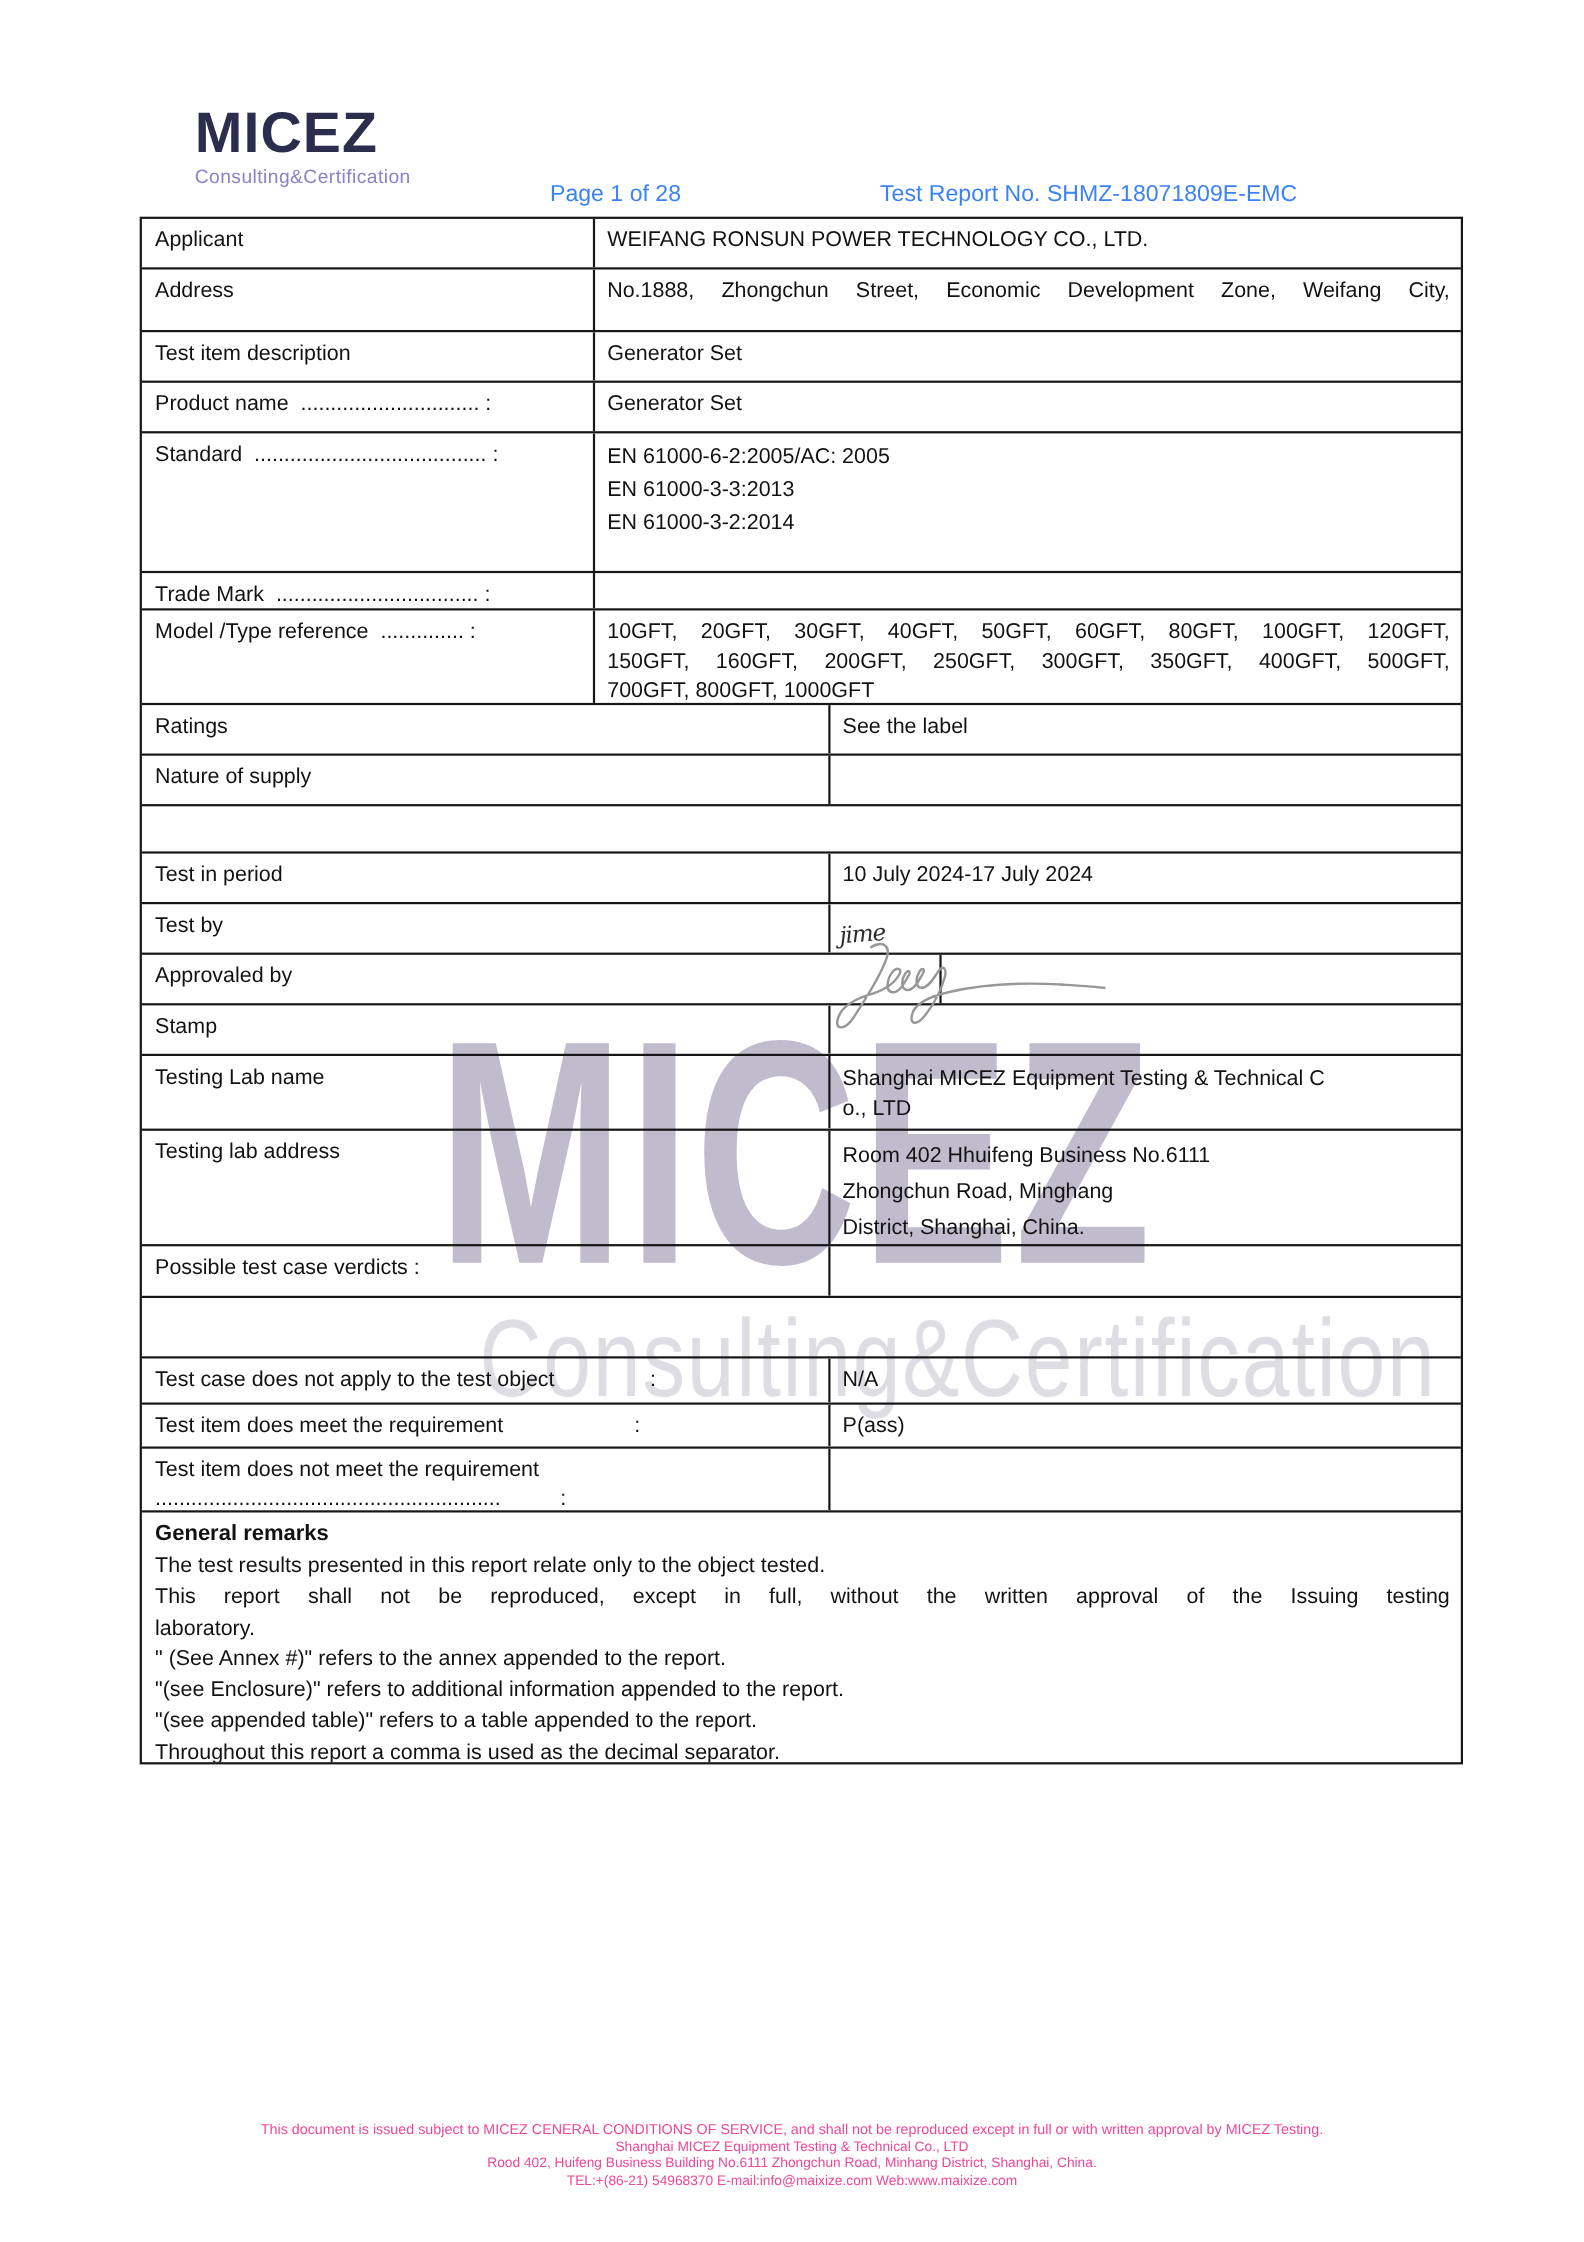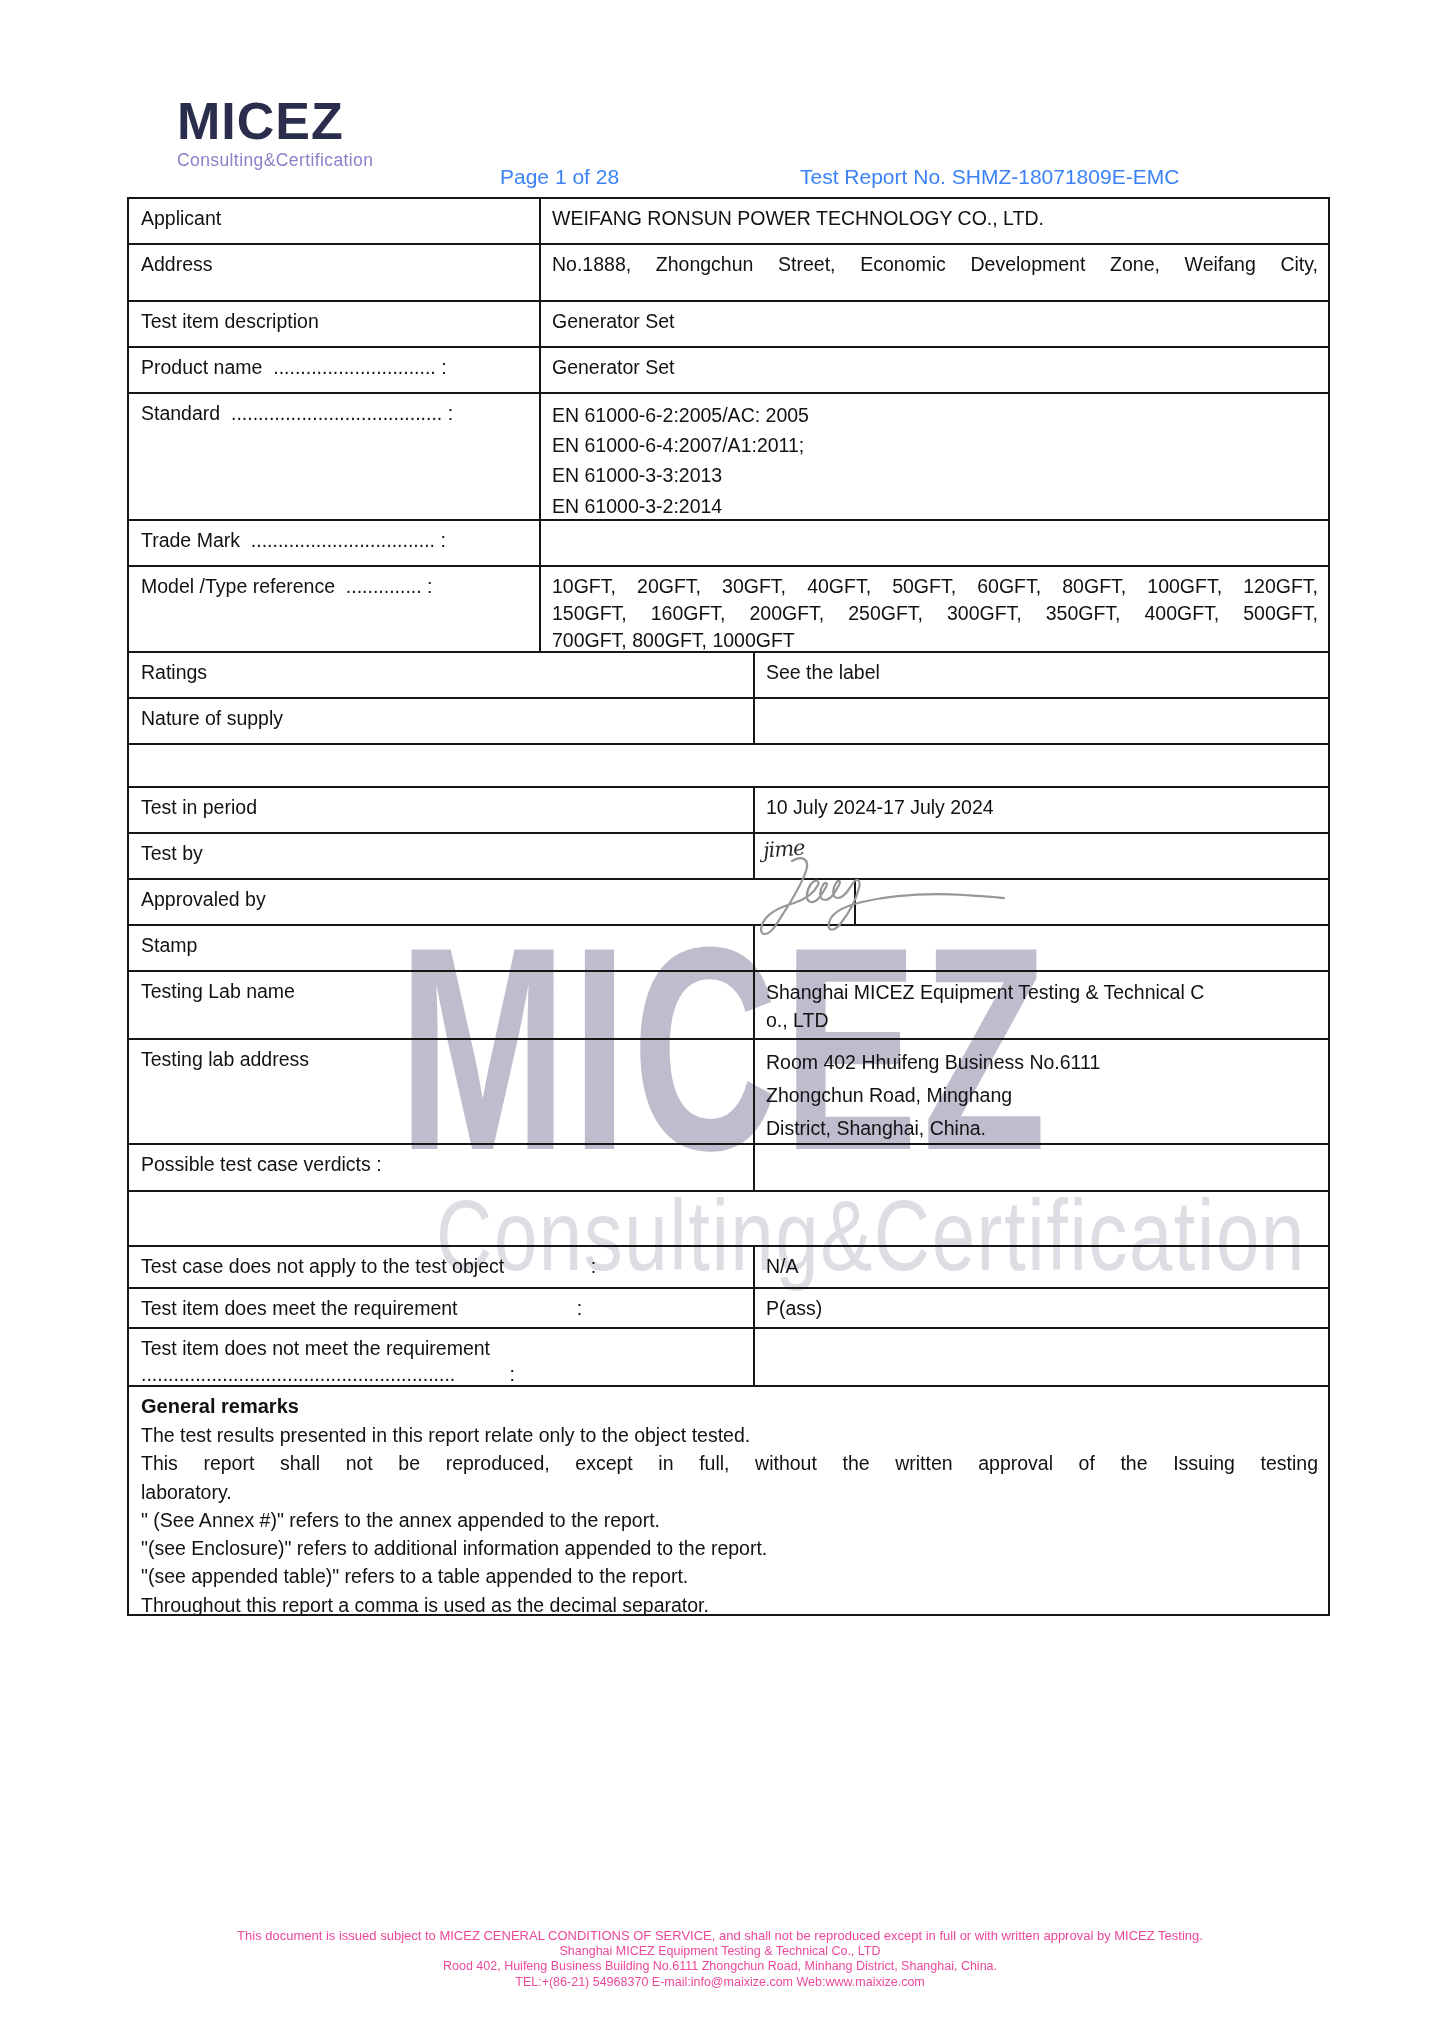--- a/index.html
+++ b/index.html
@@ -89,26 +89,25 @@
         <div class="cell vcell">
           <div class="vline">Generator Set</div>
         </div>
       </div>
       <div class="trow" style="height: 127px;">
         <div class="cell lcell div-r" style="width: 412px;">
           <div class="lab">Standard&nbsp; .......................................&nbsp;:</div>
         </div>
         <div class="cell vcell" style="line-height: 1.55;">
           <div class="vline">EN 61000-6-2:2005/AC: 2005</div>
-          <div class="vline">EN 61000-6-4:2007/A1:2011;</div>
           <div class="vline">EN 61000-3-3:2013</div>
           <div class="vline">EN 61000-3-2:2014</div>
         </div>
       </div>
-      <div class="trow" style="height: 46px;">
+      <div class="trow" style="height: 34px;">
         <div class="cell lcell div-r" style="width: 412px;">
           <div class="lab">Trade Mark&nbsp; ..................................&nbsp;:</div>
         </div>
         <div class="cell vcell"></div>
       </div>
       <div class="trow" style="height: 86px;">
         <div class="cell lcell div-r" style="width: 412px;">
           <div class="lab">Model /Type reference&nbsp; ..............&nbsp;:</div>
         </div>
         <div class="cell vcell" style="line-height: 1.38;">

